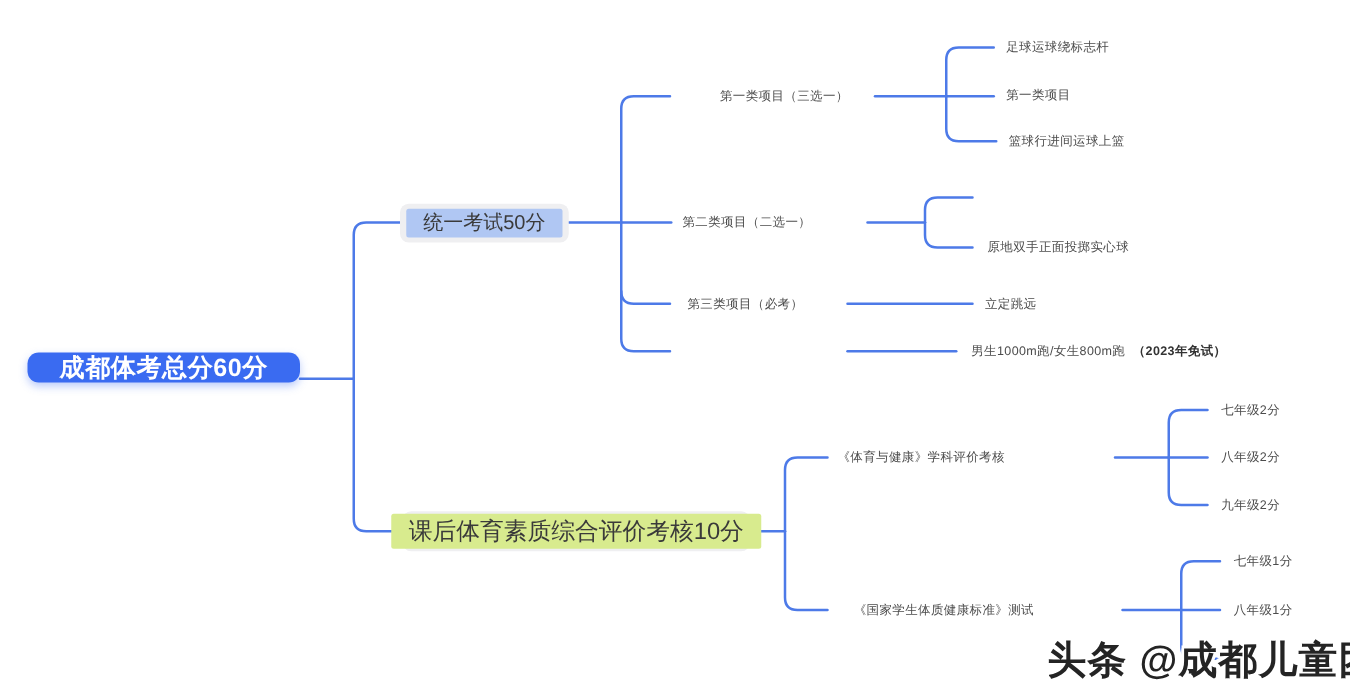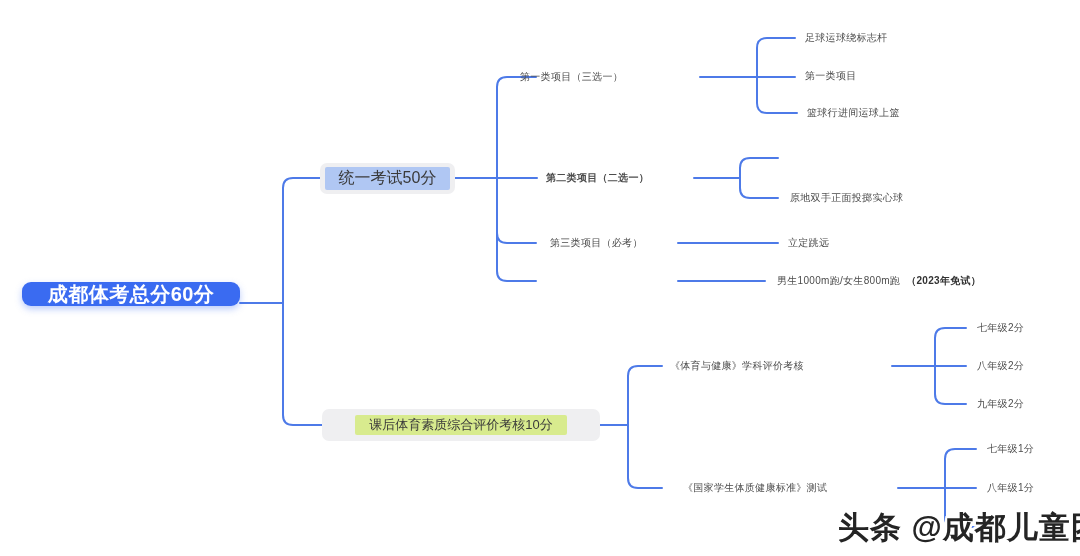--- a/index.html
+++ b/index.html
@@ -23,34 +23,34 @@
     font-size:20px;font-weight:600;letter-spacing:.5px;
     display:flex;align-items:center;justify-content:center;
     box-shadow:0 3px 7px rgba(58,107,241,.35);
   }
   .branch-box{
     position:absolute;background:var(--box-gray);border-radius:7px;
     display:flex;align-items:center;justify-content:center;
     color:var(--text-dark);white-space:nowrap;
   }
   .b1{left:320px;top:163px;width:135px;height:31px;font-size:16px;}
-  .b2{left:322px;top:409px;width:278px;height:32px;font-size:13px;}
+  .b2{left:322px;top:409px;width:278px;height:32px;font-size:19px;}
   .hl{padding:1px 14px;border-radius:2px;}
   .hl-blue{background:var(--hl-blue);}
   .hl-green{background:var(--hl-green);}
 
   .label{
     position:absolute;transform:translateY(-50%);
     font-size:10px;color:var(--text-mid);white-space:nowrap;letter-spacing:.3px;
   }
-  .c1{left:520px;top:77px;}
+  .c1{left:576px;top:77px;}
   .c1-0{left:805px;top:38px;}
   .c1-1{left:805px;top:76px;}
   .c1-2{left:807px;top:113px;}
-  .c2{left:546px;top:178px;font-weight:bold;}
+  .c2{left:546px;top:178px;}
   .c2-0{left:788px;top:158px;}
   .c2-1{left:790px;top:198px;}
   .c3{left:550px;top:243px;}
   .c3-0{left:788px;top:243px;}
   .c4{left:546px;top:281px;}
   .c4-0{left:777px;top:281px;}
   .d1{left:670px;top:366px;}
   .d1-0{left:977px;top:328px;}
   .d1-1{left:977px;top:366px;}
   .d1-2{left:977px;top:404px;}

